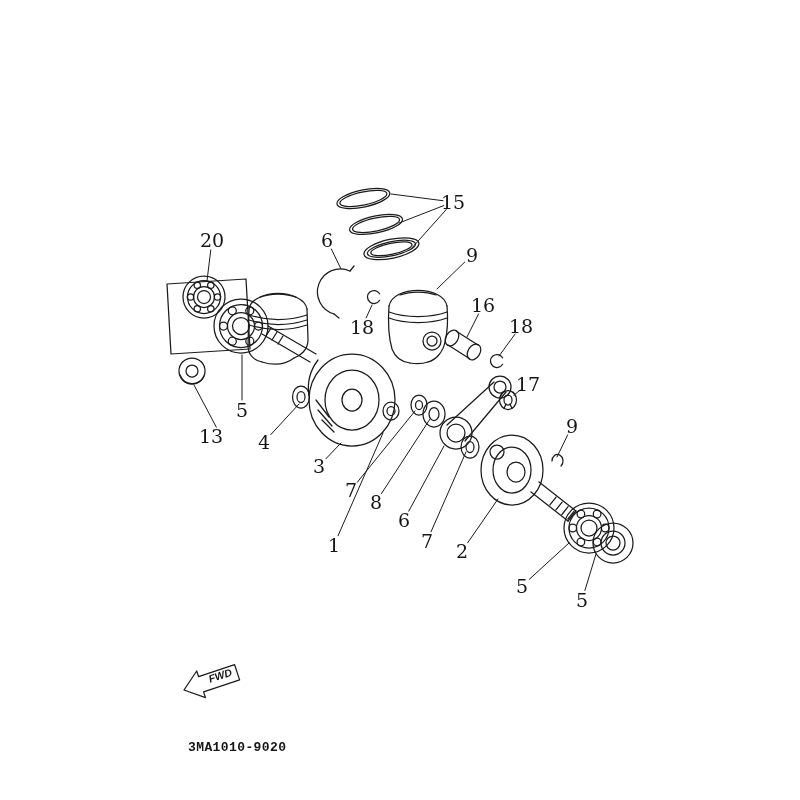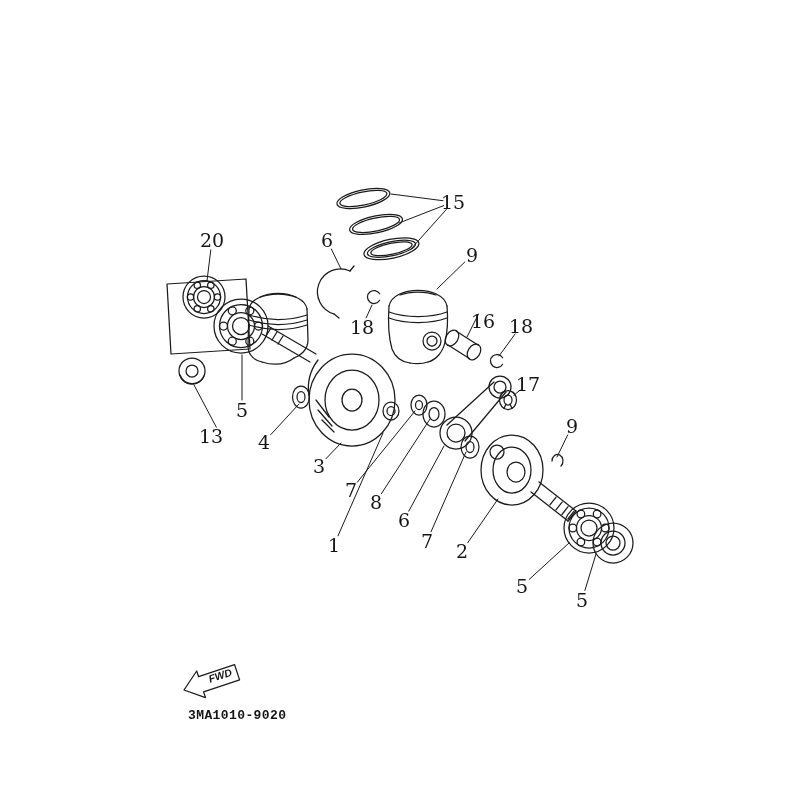--- a/index.html
+++ b/index.html
@@ -2,21 +2,21 @@
 <html><head>
 <meta charset="utf-8">
 <style>
   html,body{margin:0;padding:0;background:#ffffff;}
   #stage{position:relative;width:800px;height:800px;background:#ffffff;overflow:hidden;
          font-family:"DejaVu Serif", serif;}
   #art{position:absolute;left:0;top:0;}
   .callout{position:absolute;transform:translate(-50%,-50%);
            font-size:19px;line-height:1;color:#151515;
            font-family:"DejaVu Serif", serif;}
-  #part-code{position:absolute;left:188px;top:708px;color:#151515;
+  #part-code{position:absolute;left:188px;top:740px;color:#151515;
              font-family:"Liberation Mono", monospace;font-size:13px;
              font-weight:700;letter-spacing:.4px;}
 </style>
 </head>
 <body>
 
 <div id="stage">
 
   <svg id="art" width="800" height="800" viewBox="0 0 800 800">
     <g stroke="#1b1b1b" stroke-width="1.25" fill="none" stroke-linecap="round" stroke-linejoin="round">
@@ -233,21 +233,21 @@
           <line x1="584.911616157827" y1="590.4332611957115" x2="596" y2="554"></line>
         </g>
     </g>
   </svg>
 
   <div id="callout-layer">
       <div class="callout" style="left: 212px; top: 240px;">20</div>
       <div class="callout" style="left: 327px; top: 240px;">6</div>
       <div class="callout" style="left: 453px; top: 202px;">15</div>
       <div class="callout" style="left: 472px; top: 255px;">9</div>
-      <div class="callout" style="left: 483px; top: 305px; margin-top: 16px;">16</div>
+      <div class="callout" style="left: 483px; top: 305px;">16</div>
       <div class="callout" style="left: 362px; top: 327px;">18</div>
       <div class="callout" style="left: 521px; top: 326px;">18</div>
       <div class="callout" style="left: 528px; top: 384px;">17</div>
       <div class="callout" style="left: 211px; top: 436px;">13</div>
       <div class="callout" style="left: 242px; top: 410px;">5</div>
       <div class="callout" style="left: 264px; top: 442px;">4</div>
       <div class="callout" style="left: 319px; top: 466px;">3</div>
       <div class="callout" style="left: 351px; top: 490px;">7</div>
       <div class="callout" style="left: 376px; top: 502px;">8</div>
       <div class="callout" style="left: 334px; top: 545px;">1</div>

